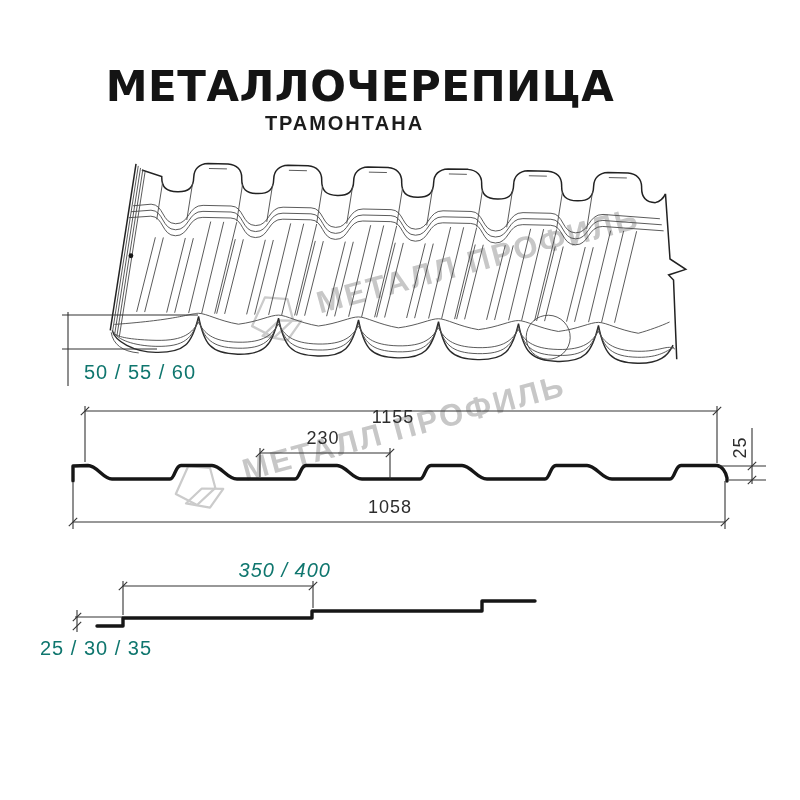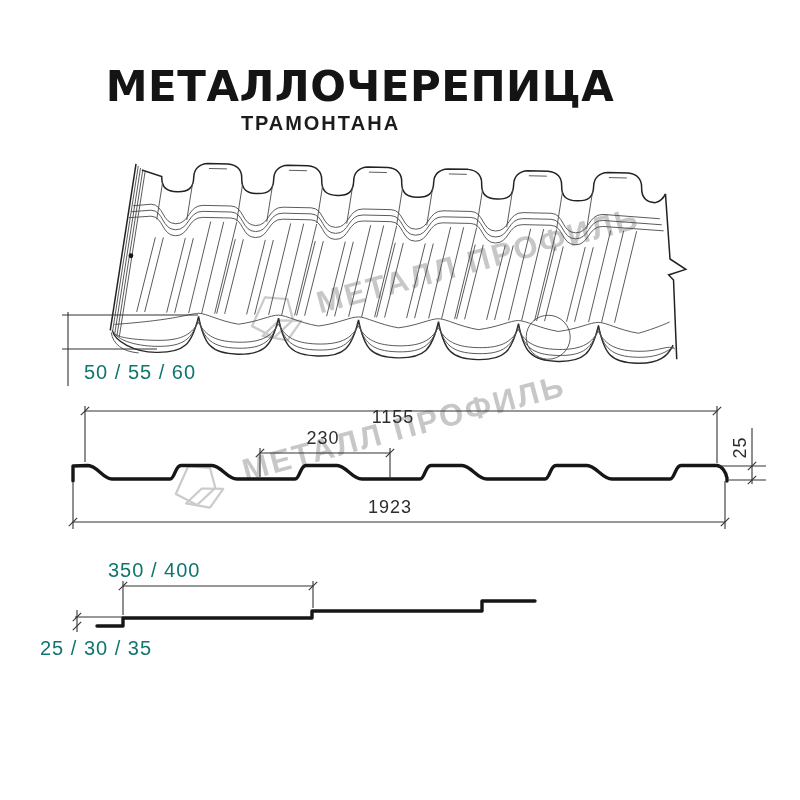--- a/index.html
+++ b/index.html
@@ -3,21 +3,21 @@
 <meta charset="utf-8">
 <style>
   html,body{margin:0;padding:0;background:#ffffff;}
   #stage{position:relative;width:800px;height:800px;background:#ffffff;overflow:hidden;
          font-family:"Liberation Sans", sans-serif;}
   #art{position:absolute;left:0;top:0;z-index:2;pointer-events:none;}
   .txt{position:absolute;z-index:3;color:#262626;}
   .title{left:0;width:720px;top:62px;text-align:center;font-size:42px;font-weight:800;
          letter-spacing:.5px;color:#141414;font-family:"DejaVu Sans","Liberation Sans",sans-serif;}
   .subtitle{left:0;width:641px;top:112px;text-align:center;font-size:20px;font-weight:600;
-            letter-spacing:2px;color:#1c1c1c;}
+            letter-spacing:2px;color:#1c1c1c;padding-left:24px;}
   .dim{font-size:18px;letter-spacing:1px;color:#2d2d2d;}
   .dimlist{font-size:20px;letter-spacing:1px;color:#0f766e;}
   .wm{position:absolute;z-index:1;display:flex;align-items:center;gap:12px;white-space:nowrap;
       font-size:31px;font-weight:700;letter-spacing:2.5px;color:#c7c7c7;
       transform-origin:left center;}
   #wm1{left:246px;top:294px;transform:rotate(-15deg);}
   #wm2{left:166px;top:464px;transform:rotate(-15deg);}
   .wm svg{flex:0 0 auto;}
   
   .ln08{stroke:#4a4a4a;stroke-width:.9;fill:none;}
@@ -166,18 +166,18 @@
   <div class="txt subtitle">ТРАМОНТАНА</div>
 
   <div class="txt dimlist" style="left:84px;top:361px;">50 / 55 / 60</div>
 
   <div class="txt dim" style="left:293px;width:200px;top:390px;text-align:center;margin-top:17px;">1155</div>
 
   <div class="txt dim" style="left:243px;width:160px;top:428px;text-align:center;">230</div>
 
   <div class="txt dim" style="left:720px;top:437px;width:40px;text-align:center;transform:rotate(-90deg);">25</div>
 
-  <div class="txt dim" style="left:290px;width:200px;top:497px;text-align:center;">1923</div>
+  <div class="txt dim" style="left:290px;width:200px;top:497px;text-align:center;">1058</div>
 
-  <div class="txt dimlist" style="left:108px;width:196px;top:559px;text-align:left;">350 / 400</div>
+  <div class="txt dimlist" style="left:135px;width:196px;top:559px;text-align:right;font-style:italic;">350 / 400</div>
 
   <div class="txt dimlist" style="left:40px;top:637px;">25 / 30 / 35</div>
 </div>
 
 </body></html>

